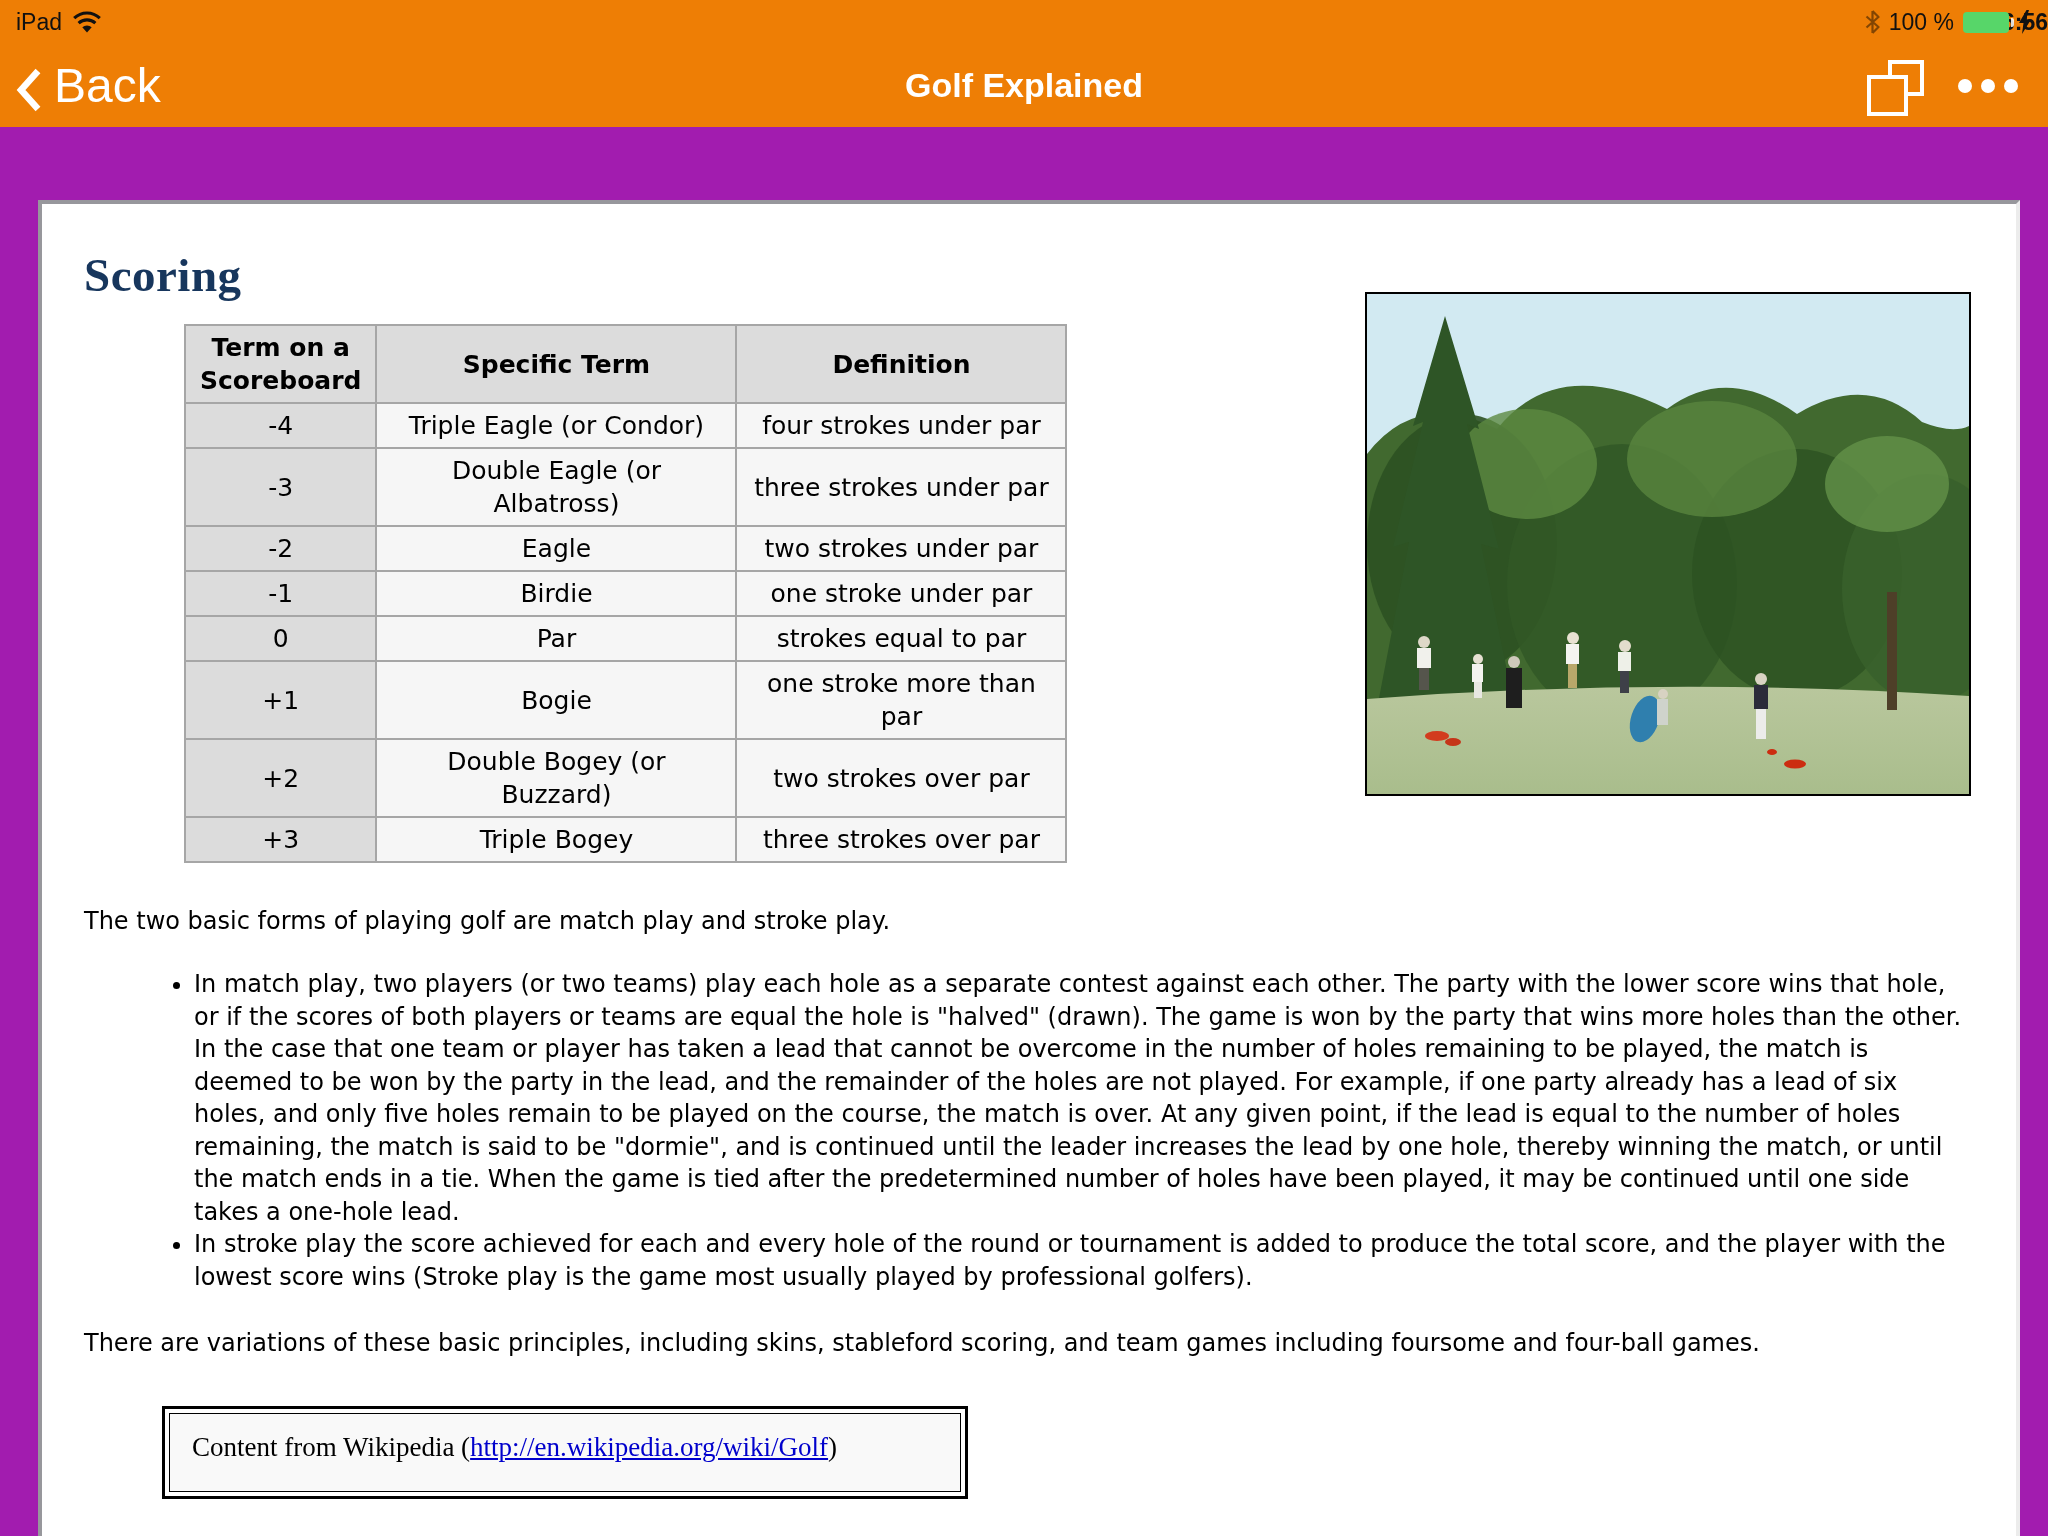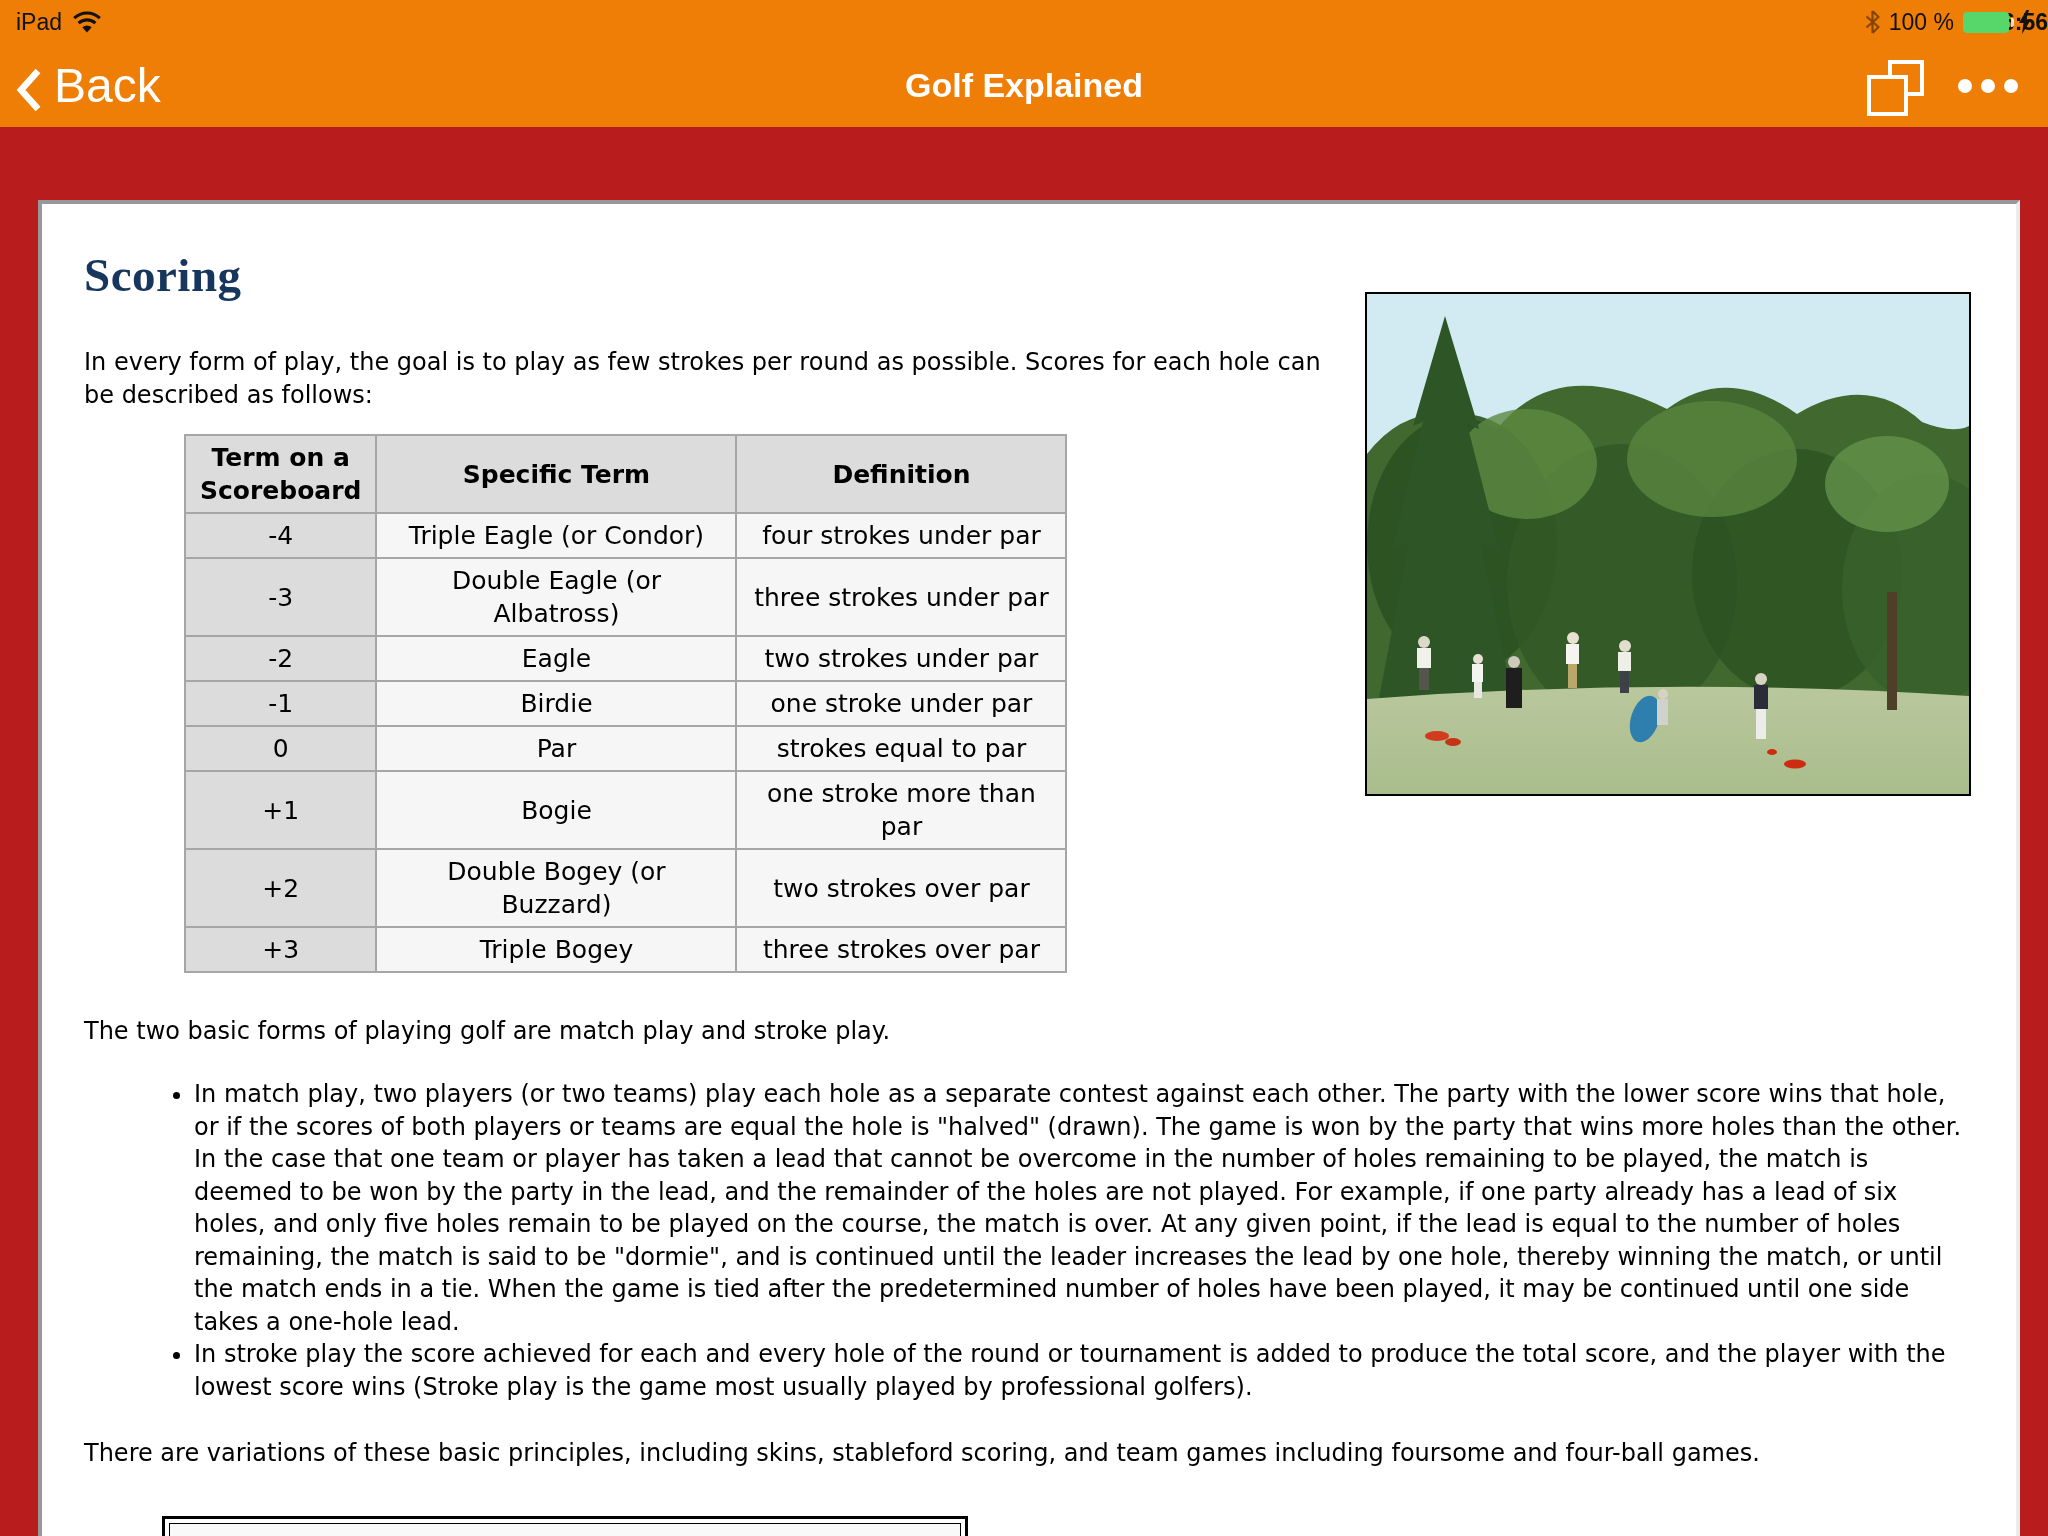--- a/index.html
+++ b/index.html
@@ -1,16 +1,16 @@
 <!DOCTYPE html>
 <html><head>
 <meta charset="utf-8">
 <style>
   html,body{margin:0;padding:0;background:#fff;}
-  .screen{position:relative;width:2048px;height:1536px;overflow:hidden;background:#b91c1c;
+  .screen{position:relative;width:2048px;height:1536px;overflow:hidden;background:#a21caf;
           font-family:"DejaVu Sans",sans-serif;color:#000;}
 
   
   .orange-header{position:absolute;left:0;top:0;width:2048px;height:127px;background:#EE7E05;}
   .statusbar{position:relative;height:44px;display:flex;align-items:center;padding:0 16px;
              font-family:"Liberation Sans",sans-serif;font-size:23px;color:#111;}
   .sb-left{display:flex;align-items:center;gap:10px;}
   .sb-time{position:absolute;left:0;right:0;top:0;height:44px;line-height:44px;text-align:right;
            font-weight:bold;font-size:23px;}
   .sb-right{margin-left:auto;display:flex;align-items:center;gap:9px;z-index:2;}
@@ -157,21 +157,20 @@
             <rect x="387" y="391" width="14" height="24" fill="#2b2b3a"></rect>
             <rect x="389" y="415" width="10" height="30" fill="#ececea"></rect>
         </g>
         <ellipse cx="70" cy="442" rx="12" ry="5" fill="#d23c1e"></ellipse>
         <ellipse cx="86" cy="448" rx="8" ry="4" fill="#c53418"></ellipse>
         <ellipse cx="428" cy="470" rx="11" ry="4.5" fill="#cc2c10"></ellipse>
         <ellipse cx="405" cy="458" rx="5" ry="3" fill="#cc2c10"></ellipse>
       </svg>
     </div>
 
-    <p class="body-text intro">In every form of play, the goal is to play as few strokes per round as possible. Scores for each hole can be described as follows:</p>
 
     <table class="score">
       <tbody>
           <tr>
         <th class="w0">Term on a Scoreboard</th>
         <th class="w1">Specific Term</th>
         <th class="w2">Definition</th>
       </tr>
       <tr>
         <td class="c0">-4</td>

